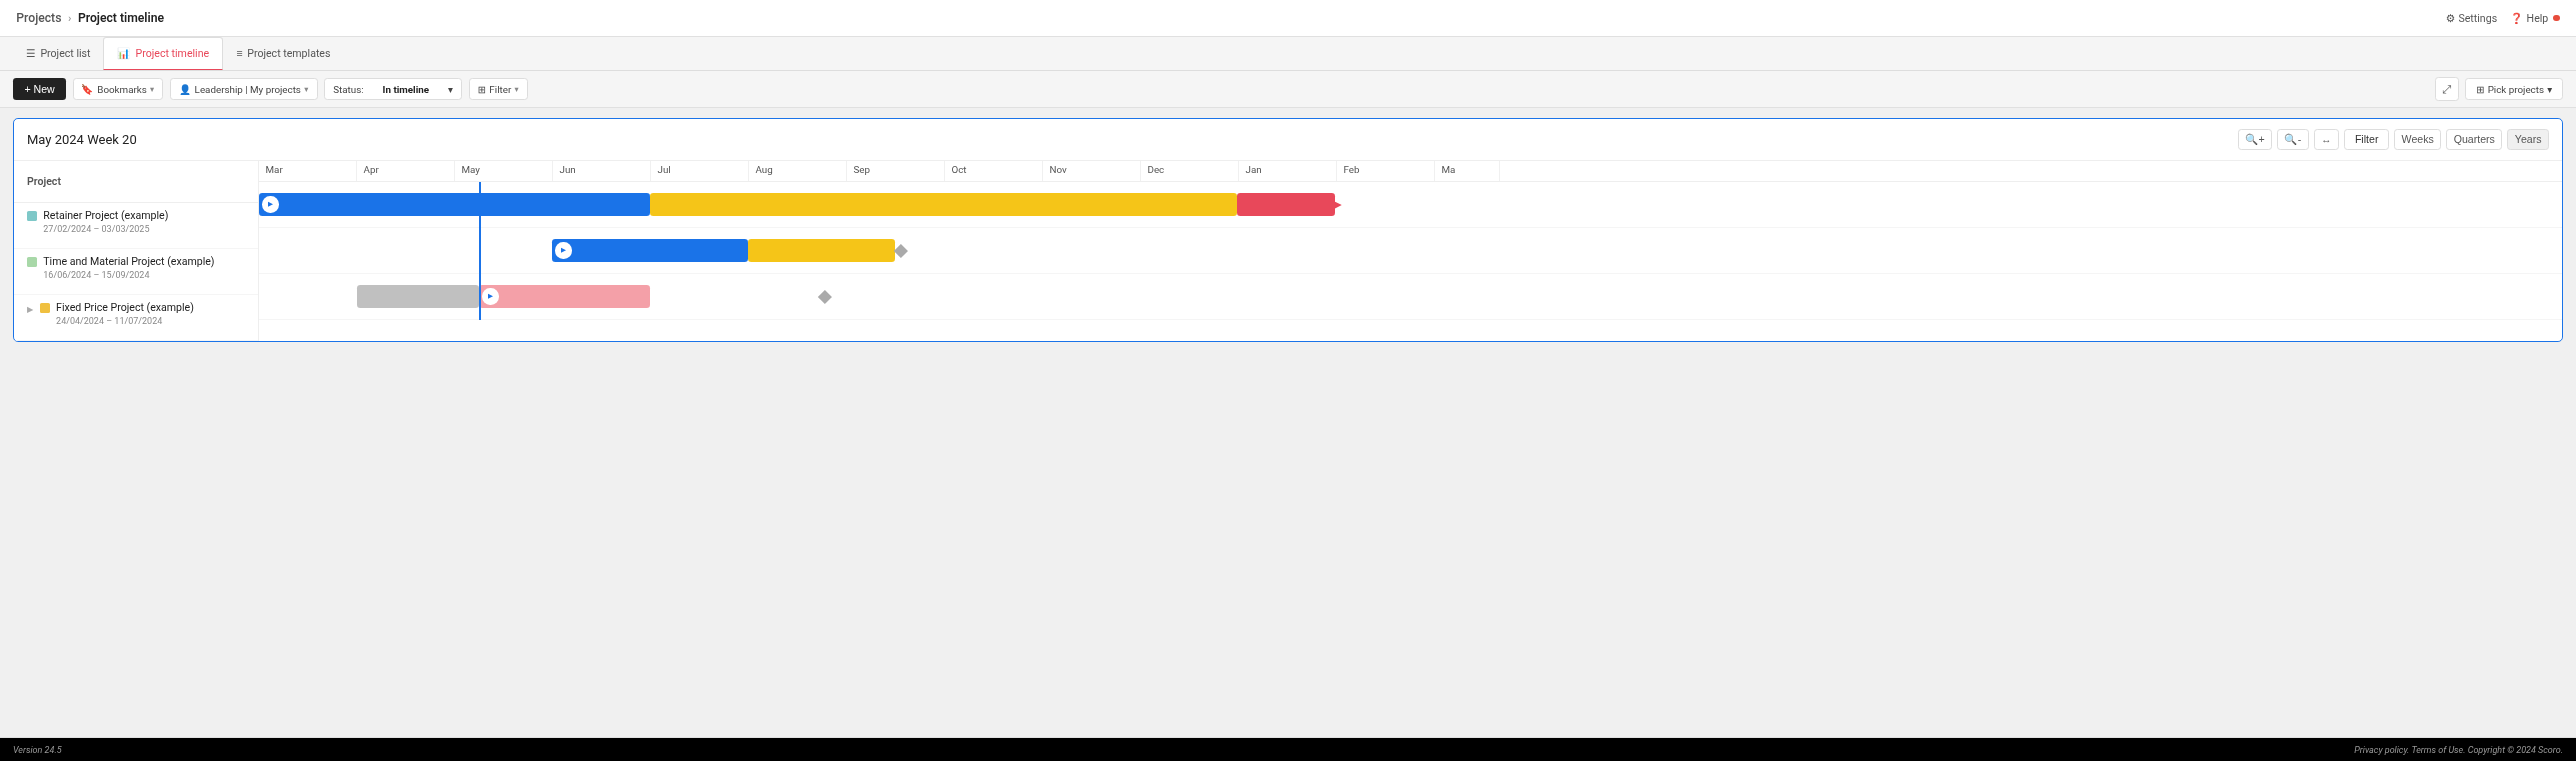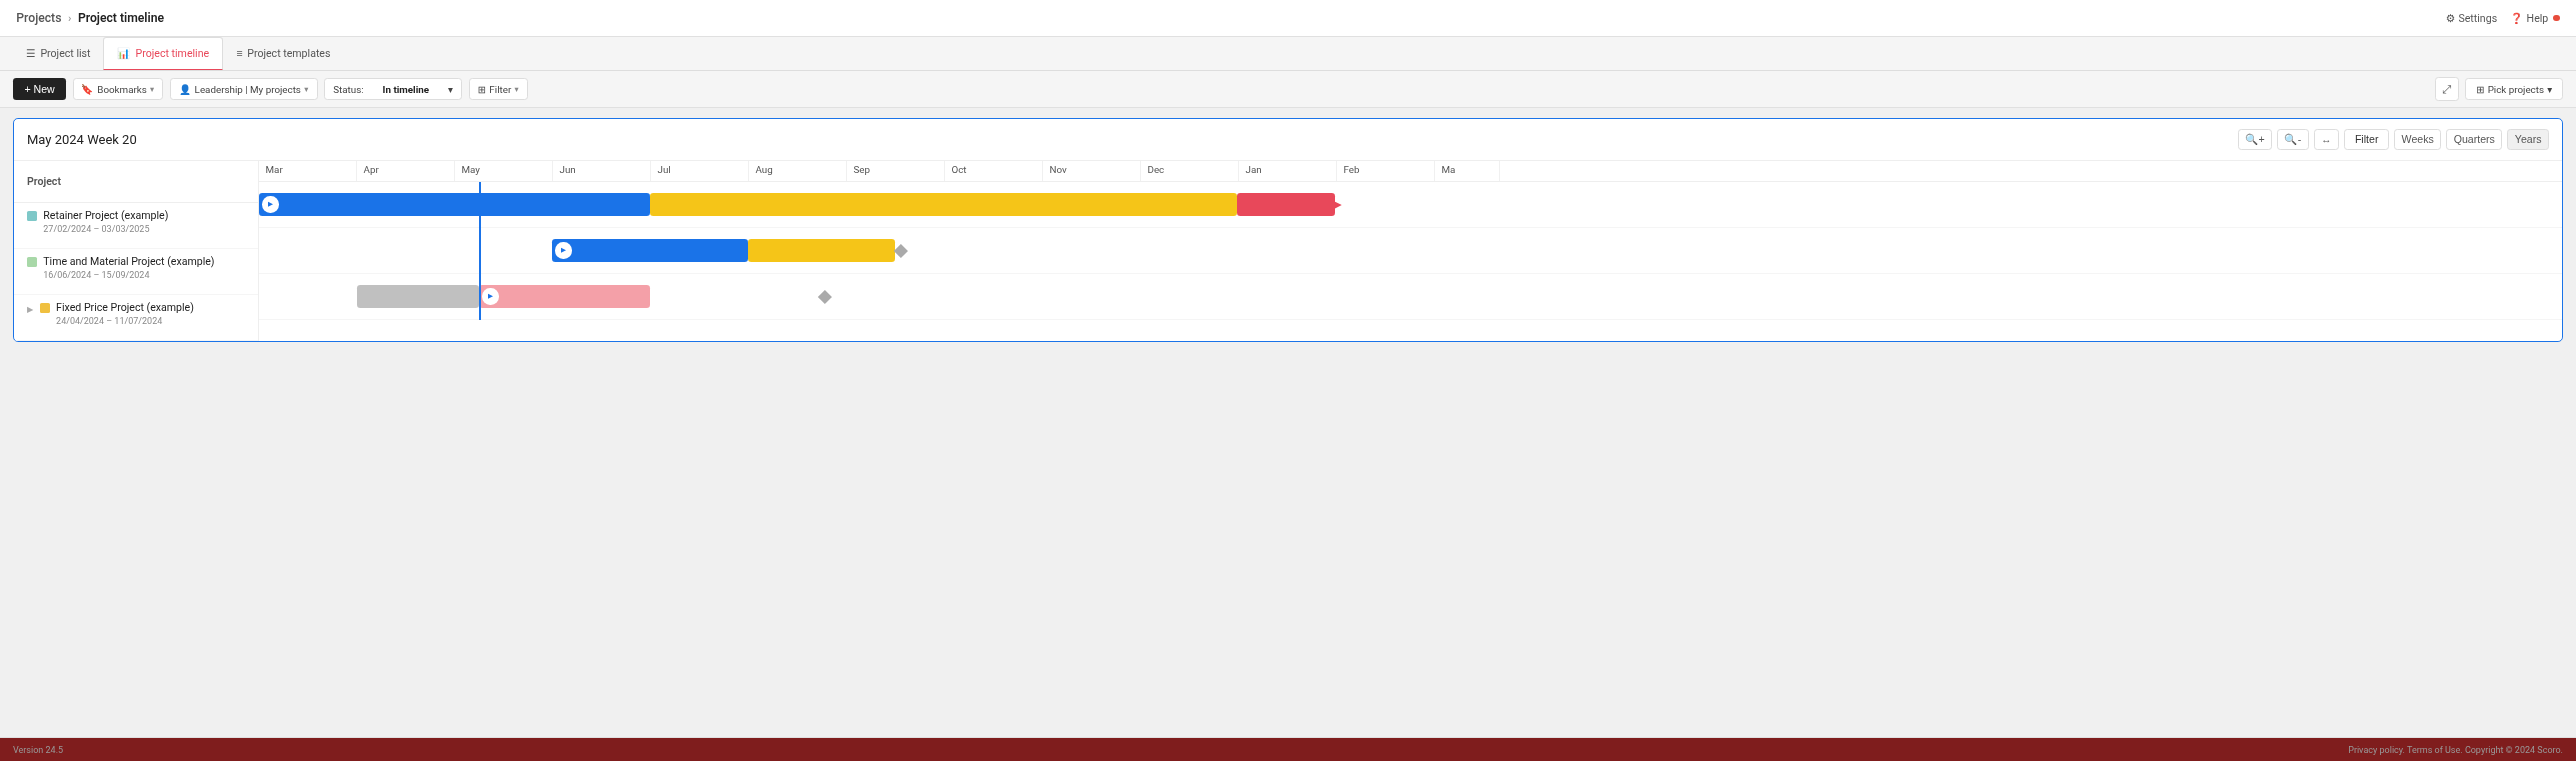--- a/index.html
+++ b/index.html
@@ -348,26 +348,27 @@
     }
 
     
     .footer {
       display: flex;
       justify-content: space-between;
       align-items: center;
       padding: 6.5px 13px;
       font-size: 9px;
       color: #999;
-      background: #7f1d1d;
+      background: #000000;
       border-top: 0.8px solid #e0e0e0;
       position: fixed;
       bottom: 0;
       left: 0;
       right: 0;
+      font-style: italic;
     }
 
     
     .gantt-scroll {
       position: relative;
     }
     .mc { width: 98px; flex-shrink: 0; }
   </style>
 </head>
 <body>

